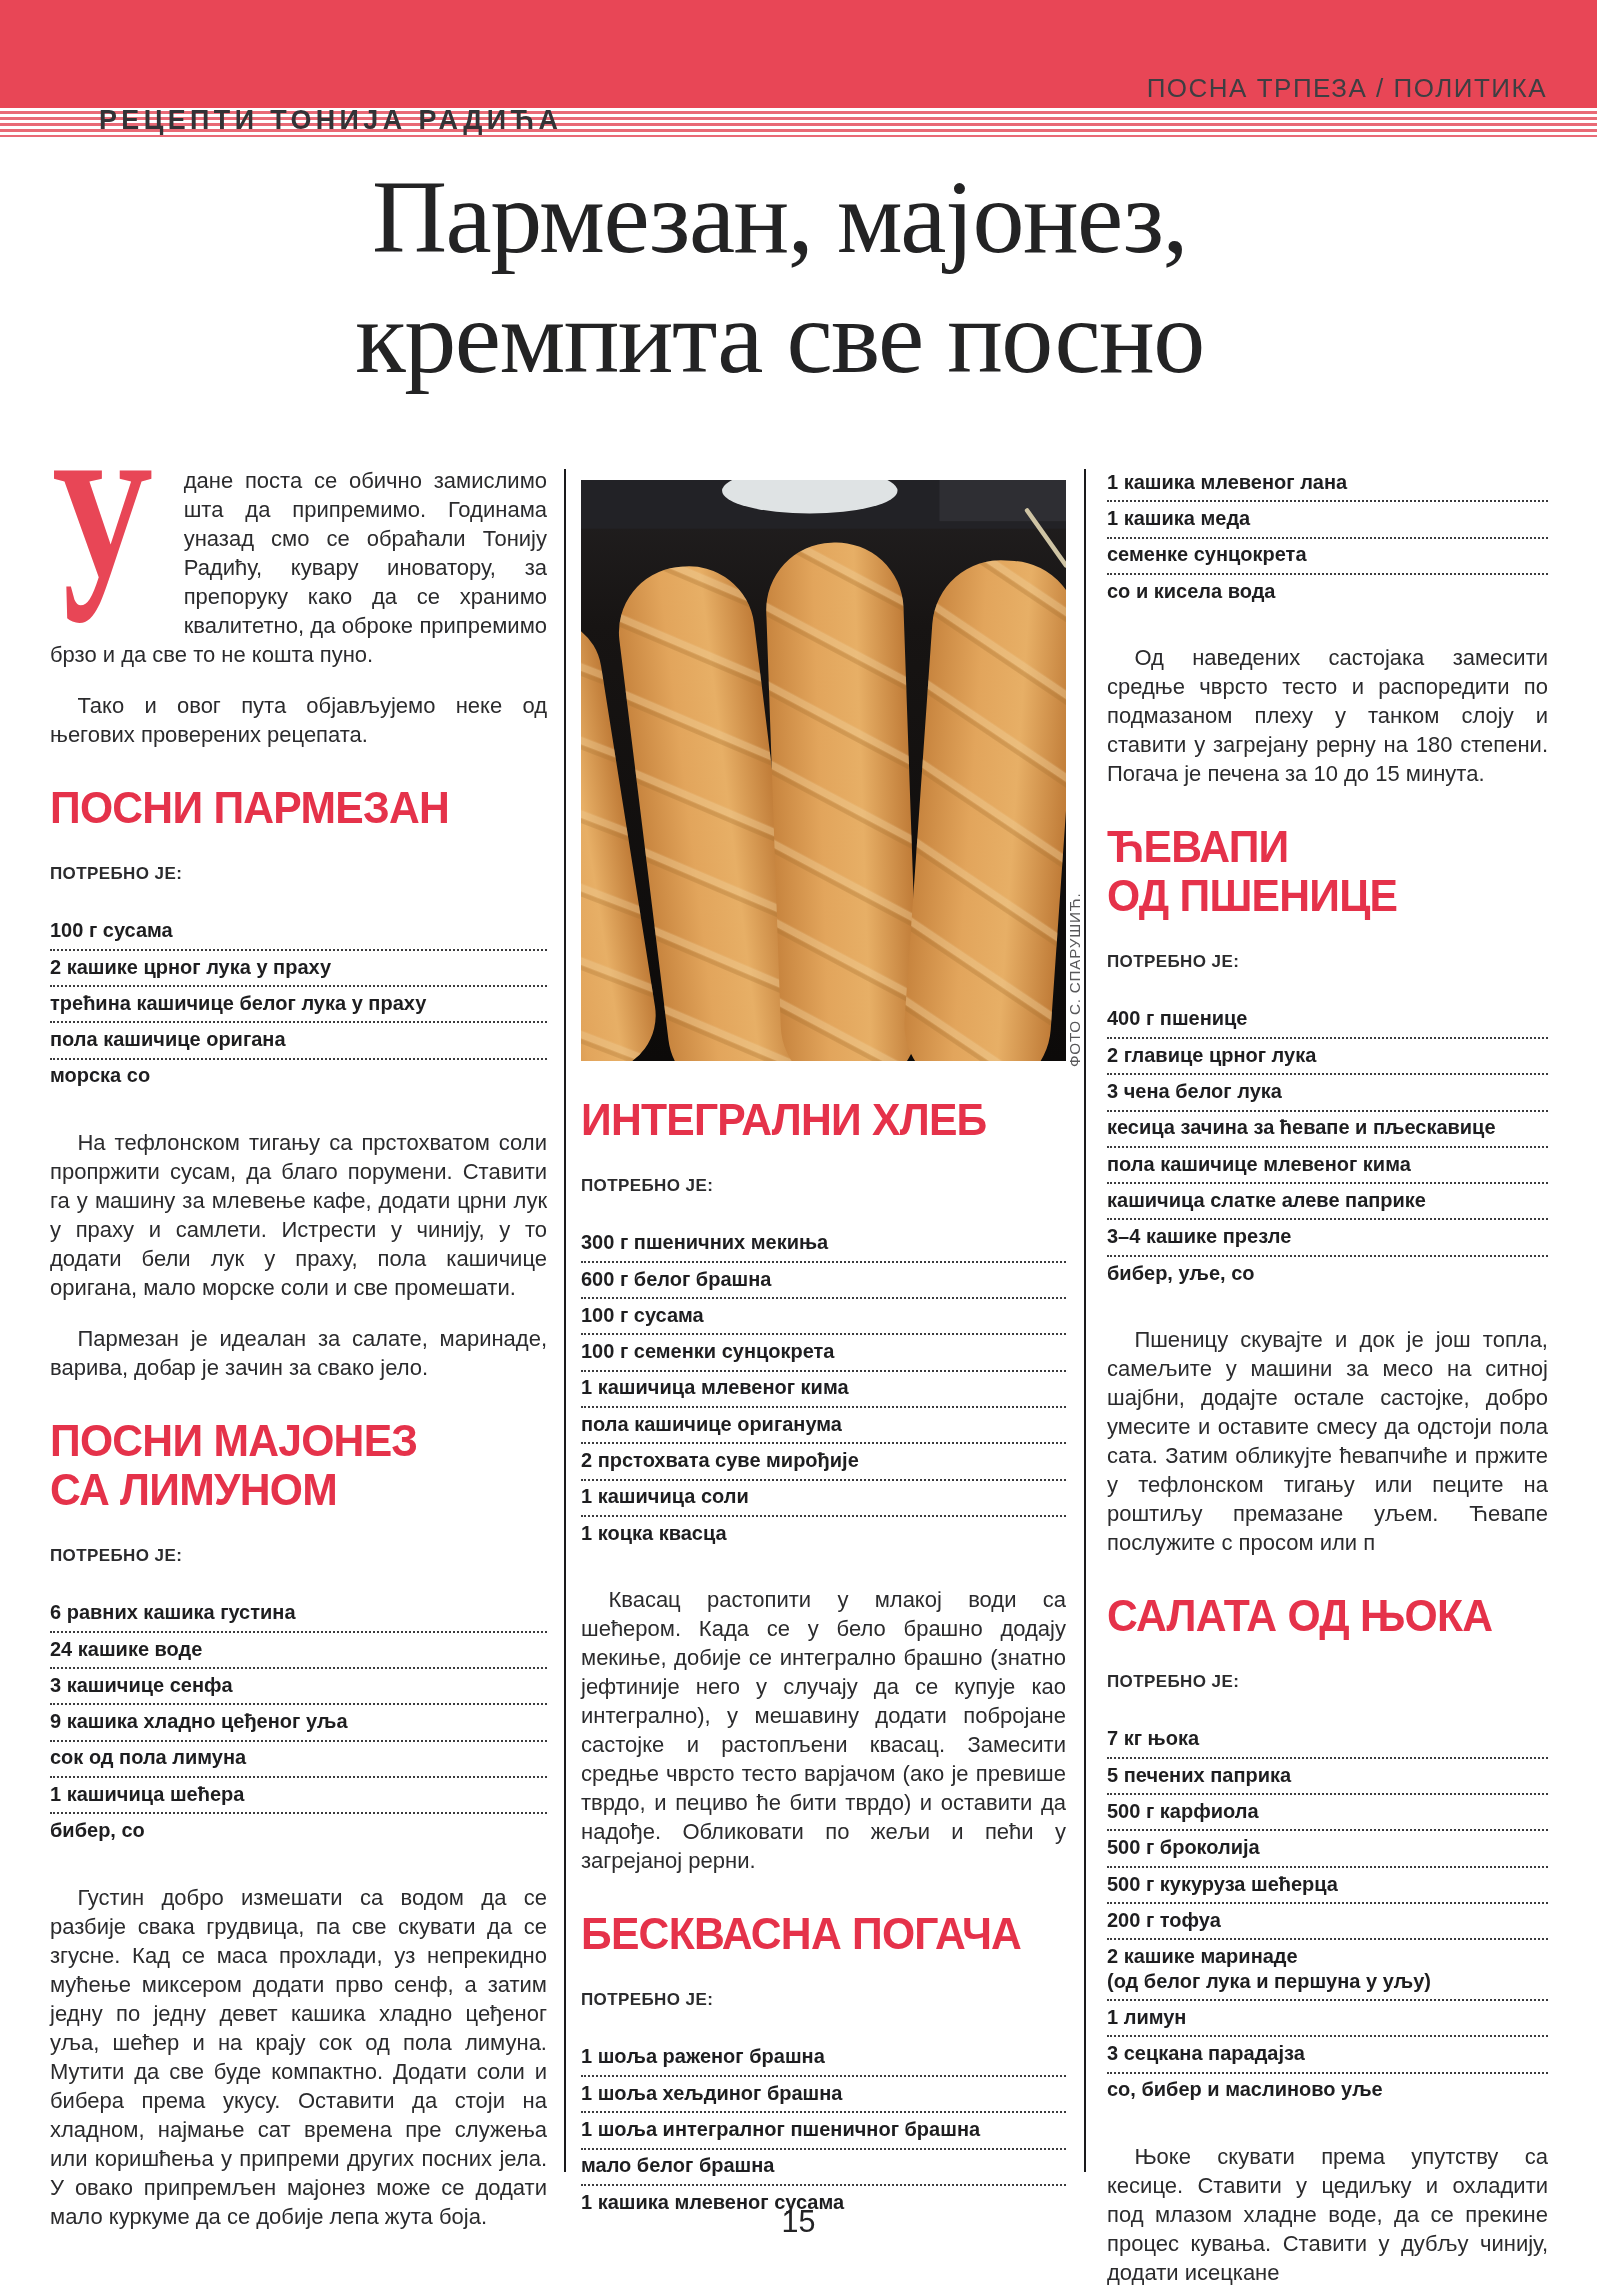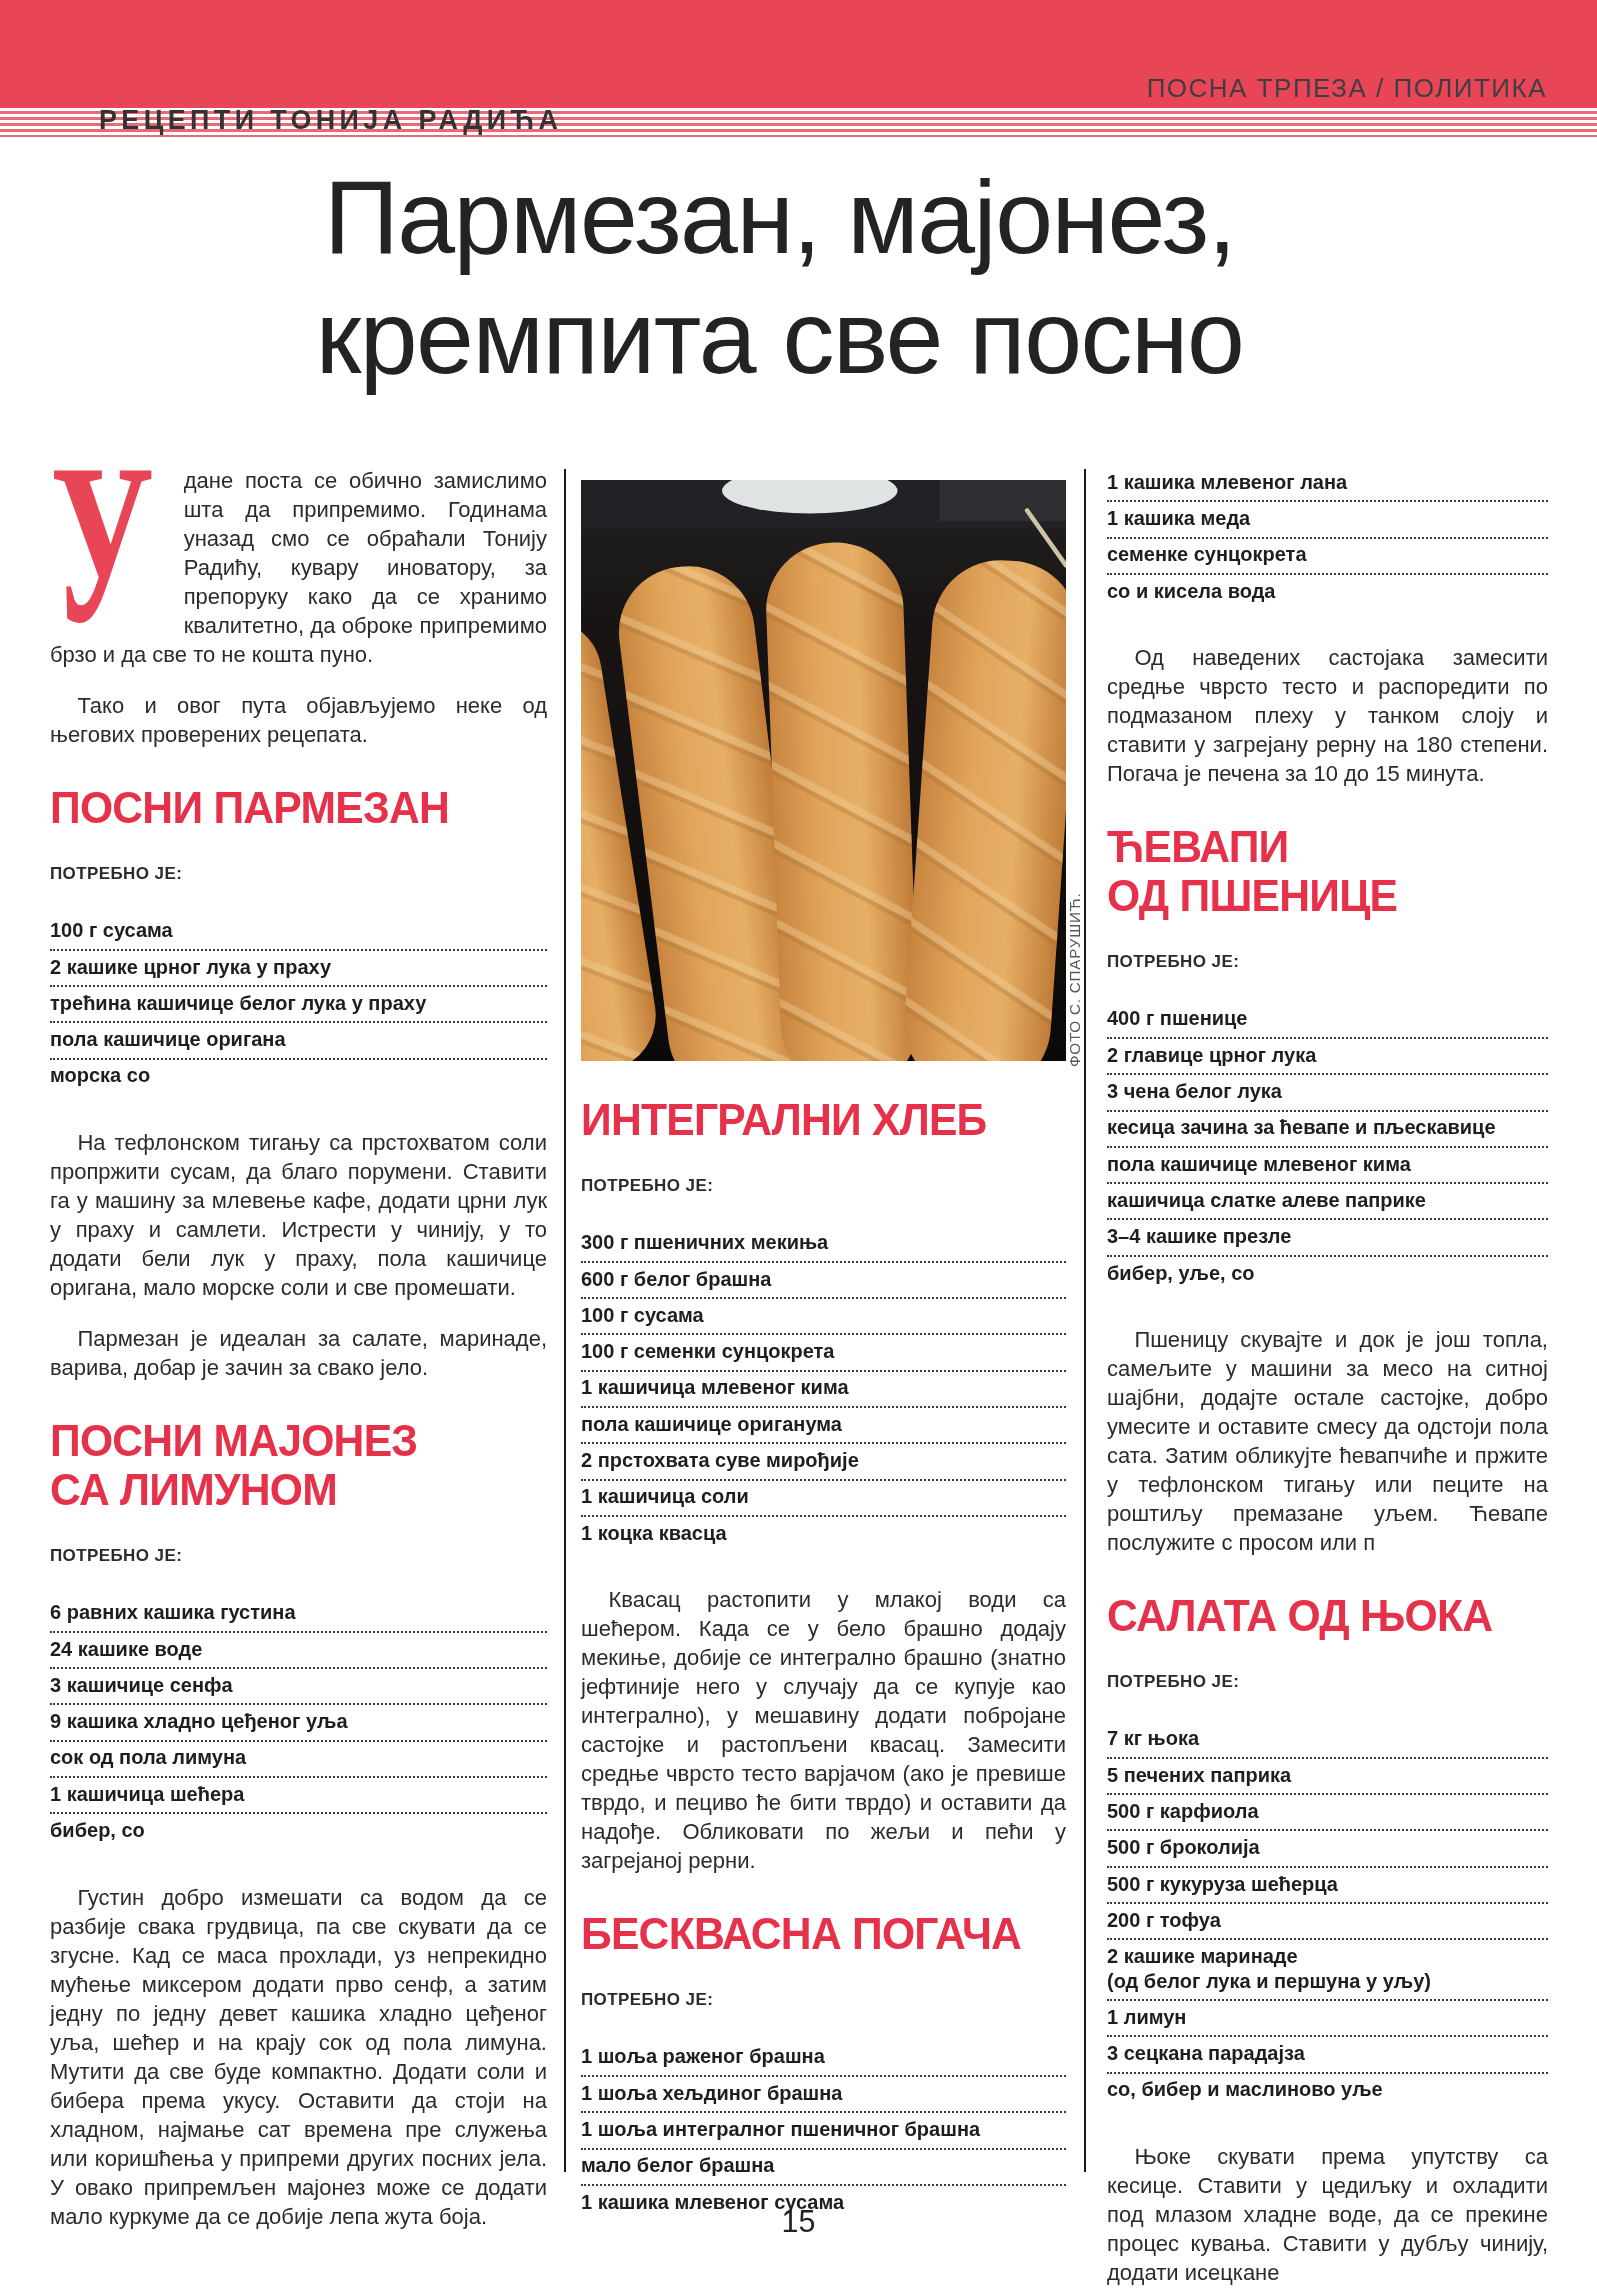--- a/index.html
+++ b/index.html
@@ -18,21 +18,21 @@
     position:absolute; left:99px; top:104px; font-size:28px; font-weight:700;
     letter-spacing:4.6px; color:#333336; white-space:nowrap; transform:scaleX(.96); transform-origin:left top;
   }
   .kicker-right {
     position:absolute; right:50px; top:73px; font-size:26px; font-weight:400;
     letter-spacing:1.5px; color:#3e3e42; white-space:nowrap;
   }
   
   .title {
     position:absolute; top:157px; left:0; width:1559px; text-align:center;
-    font-family:Liberation Sans, sans-serif; font-size:104px; line-height:120px;
+    font-family:Liberation Serif, serif; font-size:104px; line-height:120px;
     color:#232324; letter-spacing:-1.5px; font-weight:400;
   }
   
   .col { position:absolute; }
   .col-left  { left:50px;   top:466px; width:497px; }
   .col-mid   { left:581px;  top:480px; width:485px; }
   .col-right { left:1107px; top:466px; width:441px; height:1829px; overflow:hidden; }
   .vrule { position:absolute; top:469px; width:1.5px; height:1703px; background:#1a1a1c; }
   .vrule1 { left:564px; } .vrule2 { left:1084px; }
 

